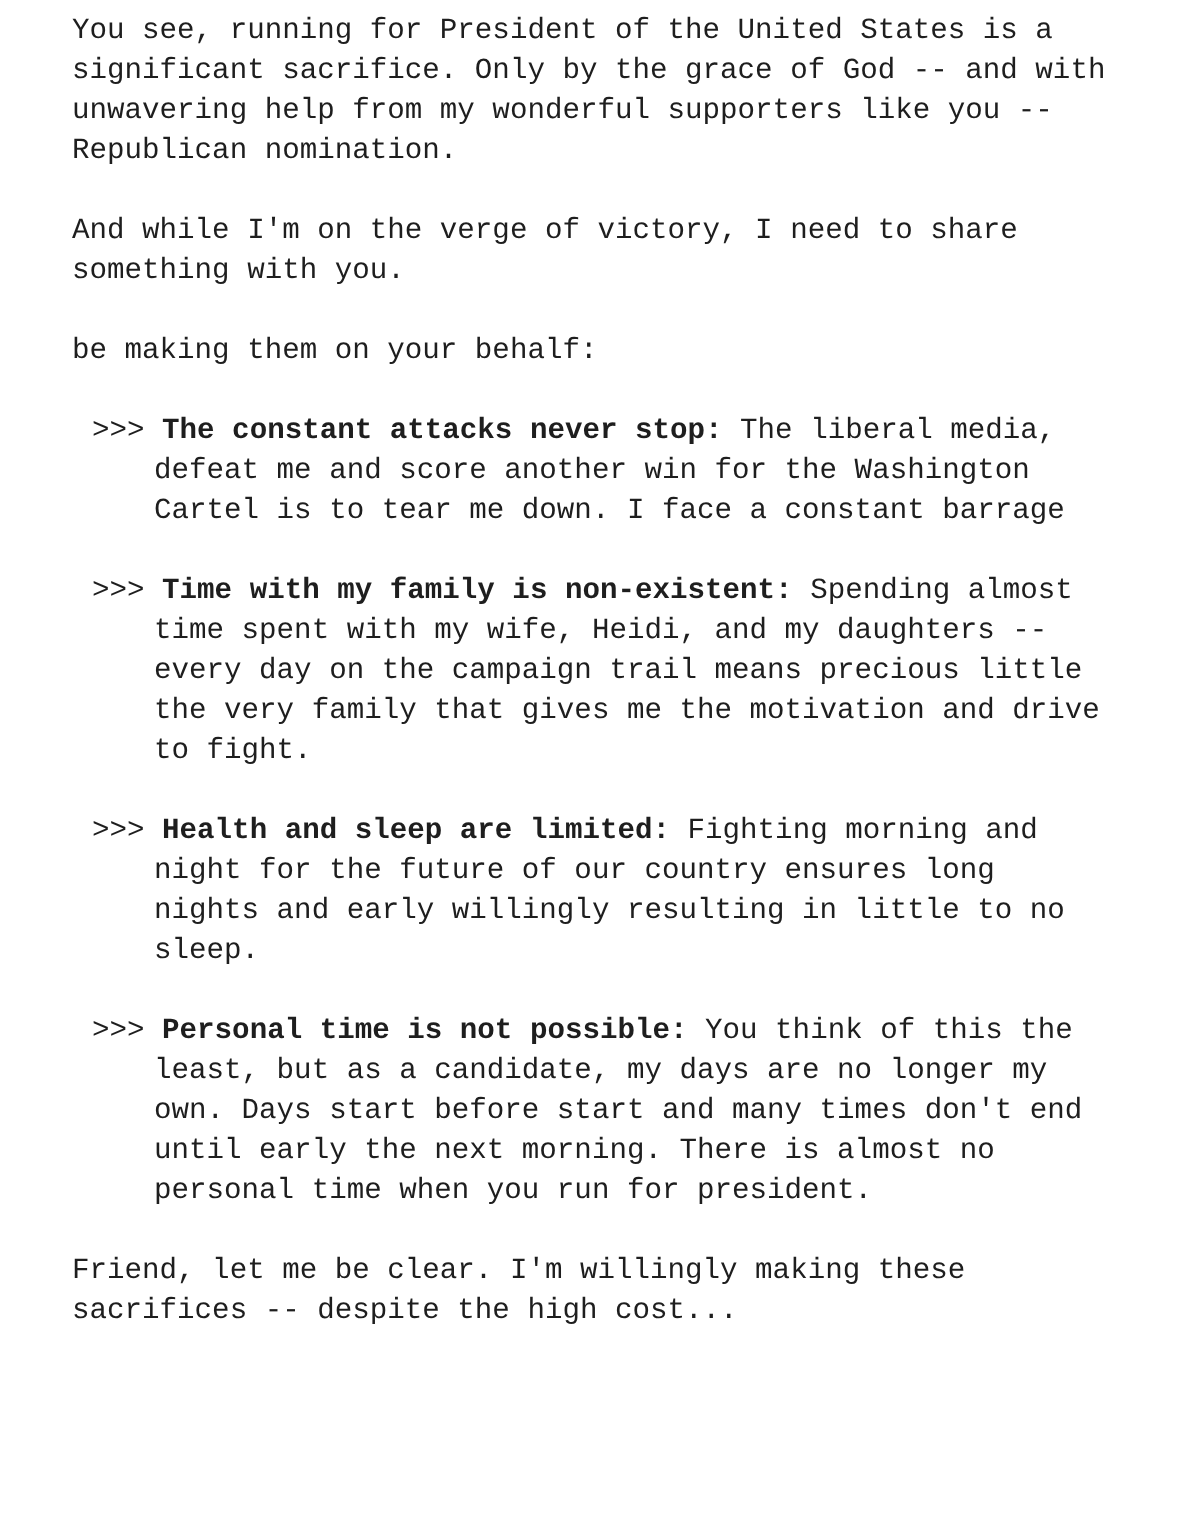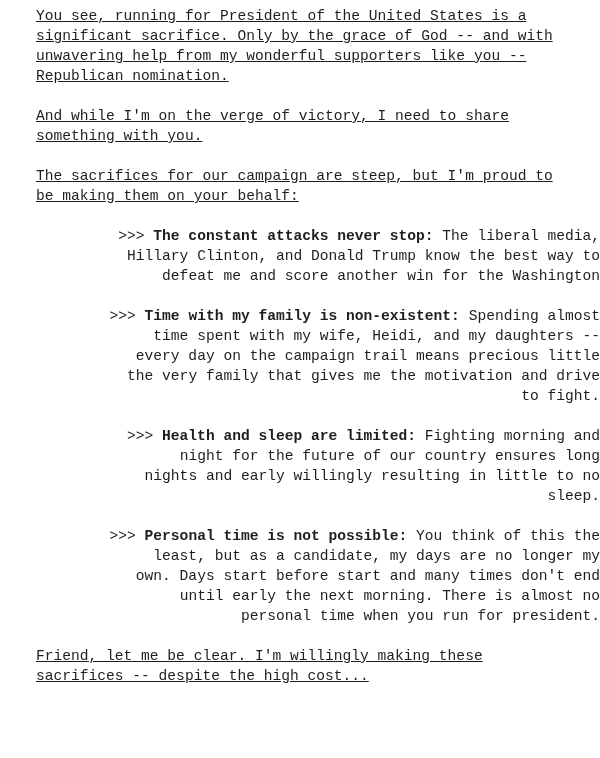--- a/index.html
+++ b/index.html
@@ -16,25 +16,23 @@
     font-family: "Liberation Mono", "DejaVu Sans Mono", monospace;
     font-size: 14.6px;
     line-height: 20px;
     overflow: hidden;
   }
   .letter {
     padding-top: 6px;
   }
   .para {
     margin: 0 0 20px 36px;
-    text-decoration: underline;
   }
   .bullet {
     margin: 0 0 20px 46px;
-    text-align: right;
   }
   .line {
     white-space: pre;
     height: 20px;
   }
   .bullet .cont {
     padding-left: 31px;
   }
   .b {
     font-weight: bold;
@@ -51,28 +49,27 @@
     <div class="line">unwavering help from my wonderful supporters like you --</div>
     <div class="line">Republican nomination.</div>
   </div>
 
   <div class="para">
     <div class="line">And while I'm on the verge of victory, I need to share</div>
     <div class="line">something with you.</div>
   </div>
 
   <div class="para">
-    <div class="line">The sacrifices for our campaign are steep, but I'm proud to</div>
     <div class="line">be making them on your behalf:</div>
   </div>
 
   <div class="bullet">
     <div class="line"><span>&gt;&gt;&gt; </span><span class="b">The constant attacks never stop:</span><span> The liberal media,</span></div>
-    <div class="line cont">Hillary Clinton, and Donald Trump know the best way to</div>
     <div class="line cont">defeat me and score another win for the Washington</div>
+    <div class="line cont">Cartel is to tear me down. I face a constant barrage</div>
   </div>
 
   <div class="bullet">
     <div class="line"><span>&gt;&gt;&gt; </span><span class="b">Time with my family is non-existent:</span><span> Spending almost</span></div>
     <div class="line cont">time spent with my wife, Heidi, and my daughters --</div>
     <div class="line cont">every day on the campaign trail means precious little</div>
     <div class="line cont">the very family that gives me the motivation and drive</div>
     <div class="line cont">to fight.</div>
   </div>
 

